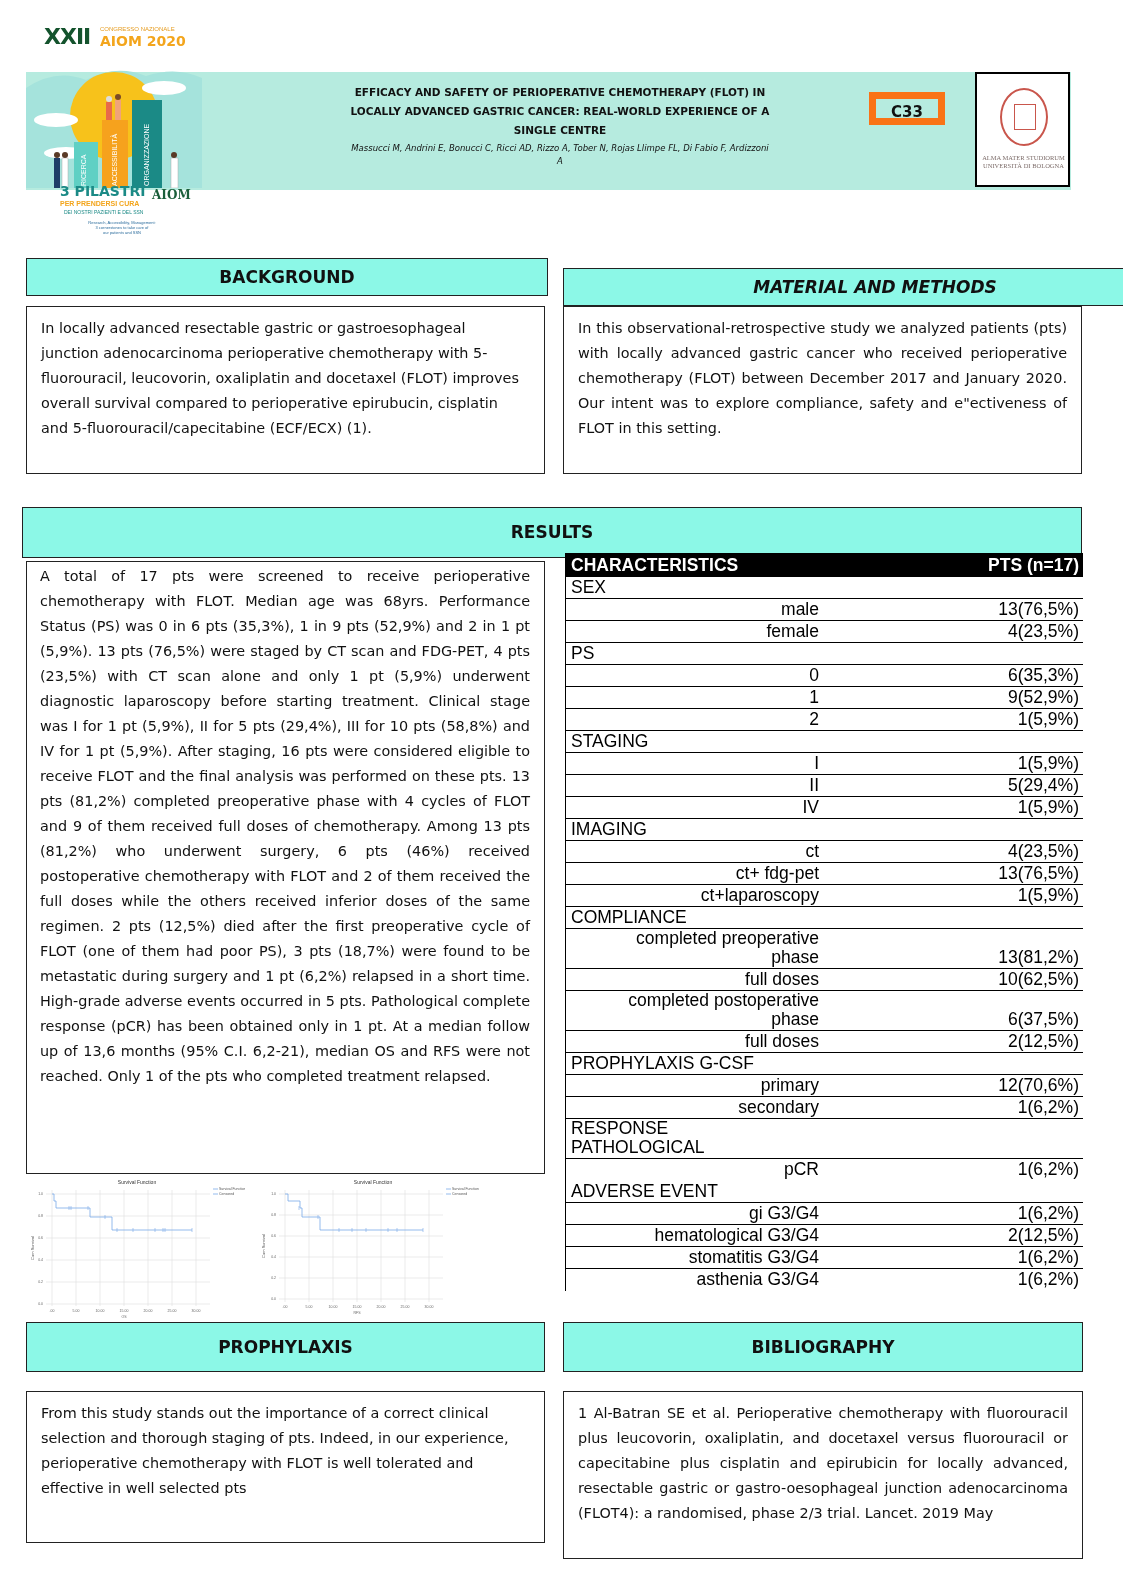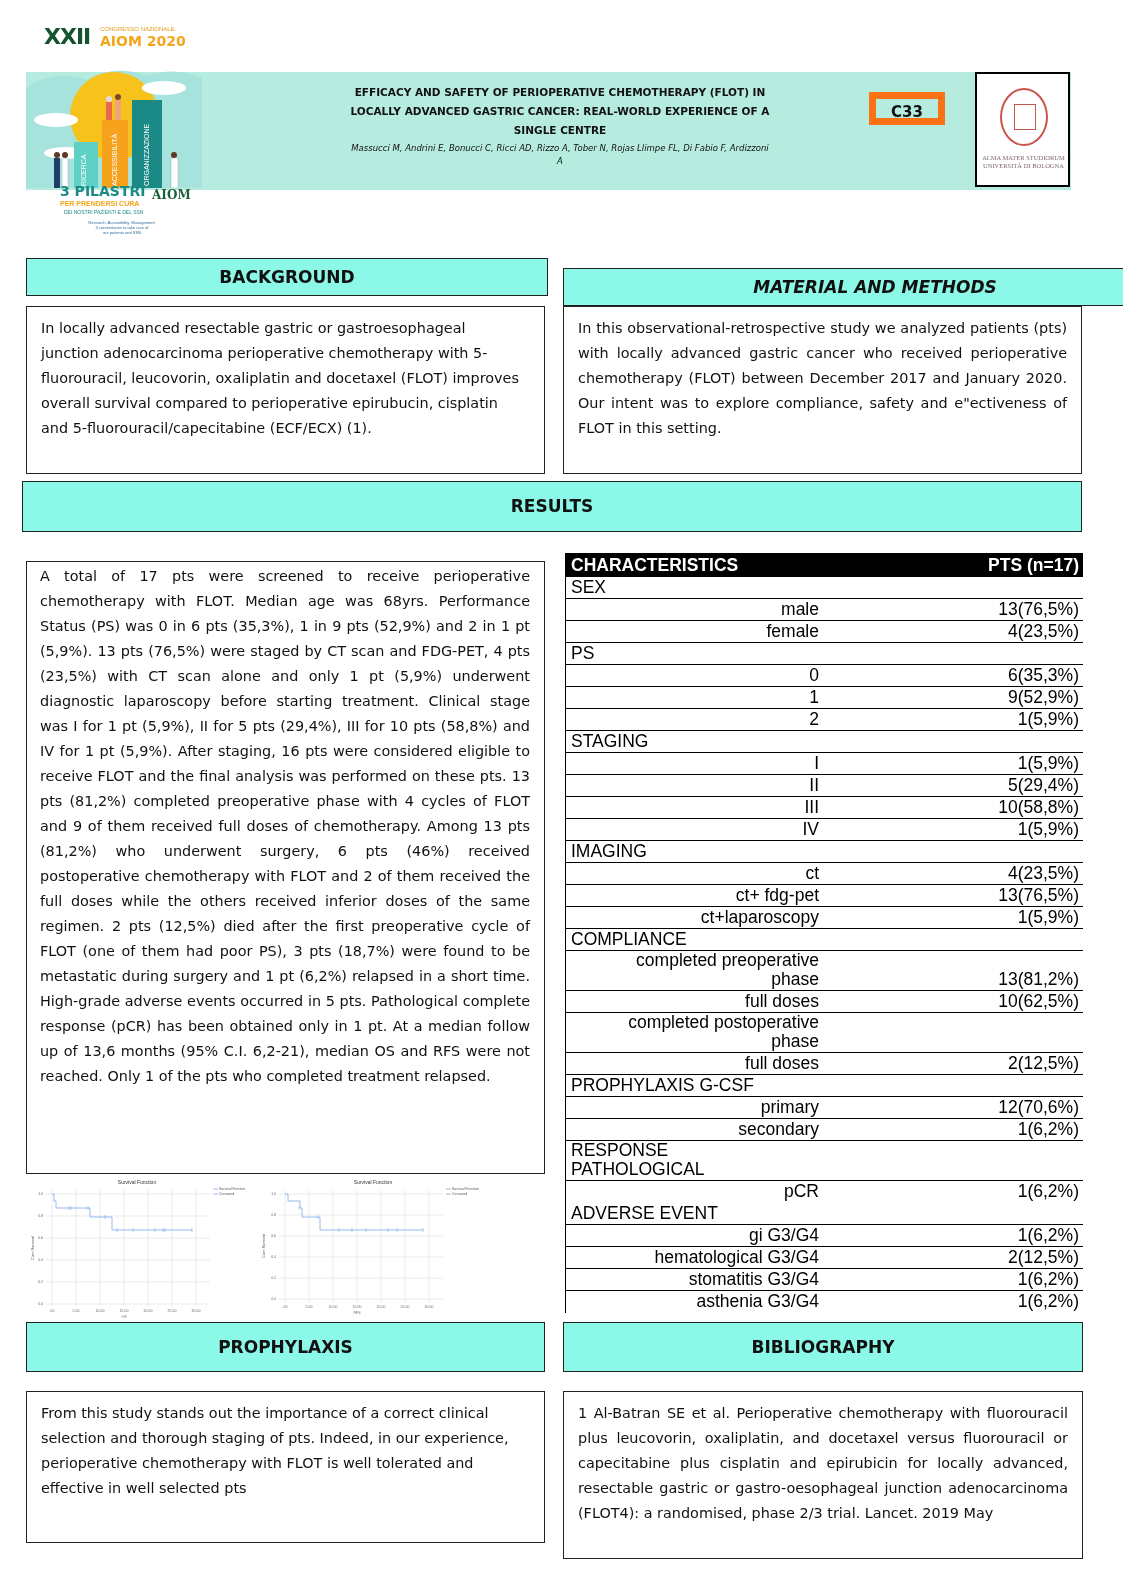--- a/index.html
+++ b/index.html
@@ -102,21 +102,21 @@
     <div>UNIVERSITÀ DI BOLOGNA</div>
   </div>
 </div>
 
 <div class="abs sec-head" style="left:26px; top:258px; width:522px; height:38px; line-height:36px;">BACKGROUND</div>
 <div class="abs sec-head" style="left:563px; top:268px; width:624px; height:38px; line-height:36px;font-style:italic;">MATERIAL AND METHODS</div>
 
 <div class="abs sec-box" style="left:26px; top:306px; width:519px; height:168px; padding-right:18px;">In locally advanced resectable gastric or gastroesophageal junction adenocarcinoma perioperative chemotherapy with 5-fluorouracil, leucovorin, oxaliplatin and docetaxel (FLOT) improves overall survival compared to perioperative epirubucin, cisplatin and 5-fluorouracil/capecitabine (ECF/ECX) (1).</div>
 <div class="abs sec-box justify" style="left:563px; top:306px; width:519px; height:168px;">In this observational-retrospective study we analyzed patients (pts) with locally advanced gastric cancer who received perioperative chemotherapy (FLOT) between December 2017 and January 2020. Our intent was to explore compliance, safety and e"ectiveness of FLOT in this setting.</div>
 
-<div class="abs sec-head" style="left:22px; top:481px; width:1060px; height:51px; line-height:49px;">RESULTS</div>
+<div class="abs sec-head" style="left:22px; top:507px; width:1060px; height:51px; line-height:49px;">RESULTS</div>
 
 <div class="abs sec-box justify" style="left:26px; top:561px; width:519px; height:613px; padding:2px 14px 0 13px;">A total of 17 pts were screened to receive perioperative chemotherapy with FLOT. Median age was 68yrs. Performance Status (PS) was 0 in 6 pts (35,3%), 1 in 9 pts (52,9%) and 2 in 1 pt (5,9%). 13 pts (76,5%) were staged by CT scan and FDG-PET, 4 pts (23,5%) with CT scan alone and only 1 pt (5,9%) underwent diagnostic laparoscopy before starting treatment. Clinical stage was I for 1 pt (5,9%), II for 5 pts (29,4%), III for 10 pts (58,8%) and IV for 1 pt (5,9%). After staging, 16 pts were considered eligible to receive FLOT and the final analysis was performed on these pts. 13 pts (81,2%) completed preoperative phase with 4 cycles of FLOT and 9 of them received full doses of chemotherapy. Among 13 pts (81,2%) who underwent surgery, 6 pts (46%) received postoperative chemotherapy with FLOT and 2 of them received the full doses while the others received inferior doses of the same regimen. 2 pts (12,5%) died after the first preoperative cycle of FLOT (one of them had poor PS), 3 pts (18,7%) were found to be metastatic during surgery and 1 pt (6,2%) relapsed in a short time. High-grade adverse events occurred in 5 pts. Pathological complete response (pCR) has been obtained only in 1 pt. At a median follow up of 13,6 months (95% C.I. 6,2-21), median OS and RFS were not reached. Only 1 of the pts who completed treatment relapsed.</div>
 
 <div class="abs chart" style="left:30px; top:1178px; width:215px; height:140px;">
   <svg width="215" height="140" viewBox="0 0 215 140">
     <text x="107" y="6" font-size="5" text-anchor="middle" fill="#333" font-family="Liberation Sans, sans-serif">Survival Function</text>
     <g stroke="#ddd" stroke-width="0.6">
       <line x1="22" y1="12" x2="22" y2="128"></line>
         <line x1="46" y1="12" x2="46" y2="128"></line>
         <line x1="70" y1="12" x2="70" y2="128"></line>
@@ -262,24 +262,20 @@
   <div class="tcat r22">STAGING</div>
   <div class="trow r22">
       <div class="c1">I</div>
       <div class="c2">1(5,9%)</div>
     </div>
   <div class="trow r22">
       <div class="c1">II</div>
       <div class="c2">5(29,4%)</div>
     </div>
   <div class="trow r22">
-      <div class="c1">III</div>
-      <div class="c2">10(58,8%)</div>
-    </div>
-  <div class="trow r22">
       <div class="c1">IV</div>
       <div class="c2">1(5,9%)</div>
     </div>
 
   <div class="tcat r22">IMAGING</div>
   <div class="trow r22">
       <div class="c1">ct</div>
       <div class="c2">4(23,5%)</div>
     </div>
   <div class="trow r22">
@@ -301,20 +297,21 @@
     </div>
   <div class="trow r22">
       <div class="c1">full doses</div>
       <div class="c2">10(62,5%)</div>
     </div>
   <div class="trow r2">
       <div class="c1">
         <div>completed postoperative</div>
         <div>phase</div>
       </div>
+      <div class="c2">6(37,5%)</div>
     </div>
   <div class="trow r22">
       <div class="c1">full doses</div>
       <div class="c2">2(12,5%)</div>
     </div>
 
   <div class="tcat r22">PROPHYLAXIS G-CSF</div>
   <div class="trow r22">
       <div class="c1">primary</div>
       <div class="c2">12(70,6%)</div>

